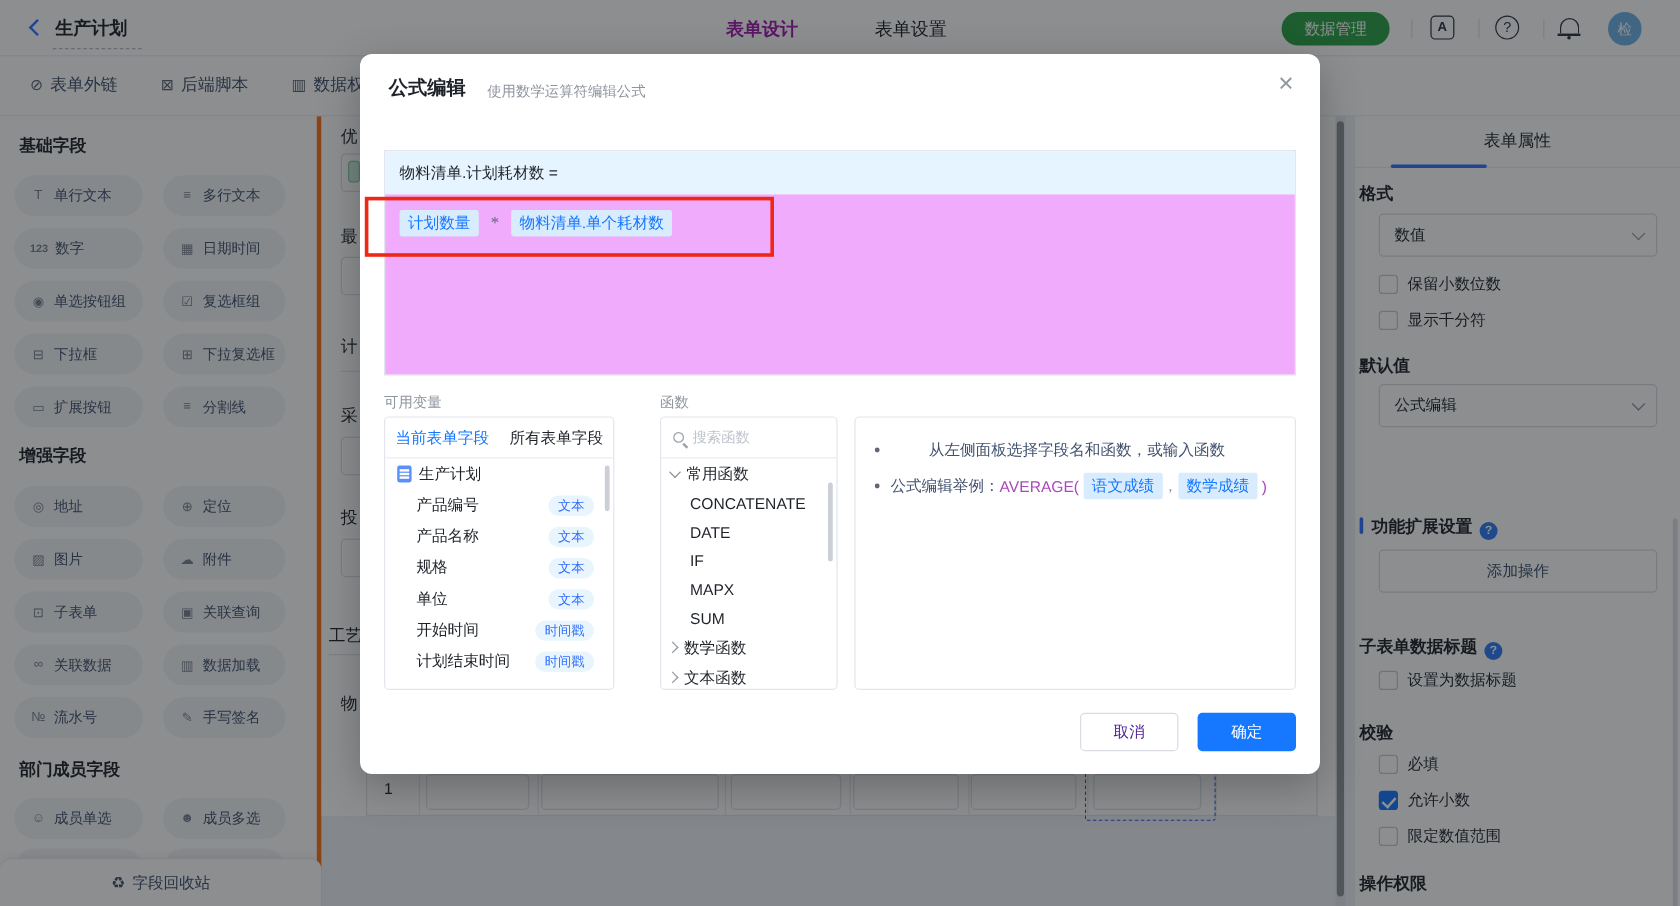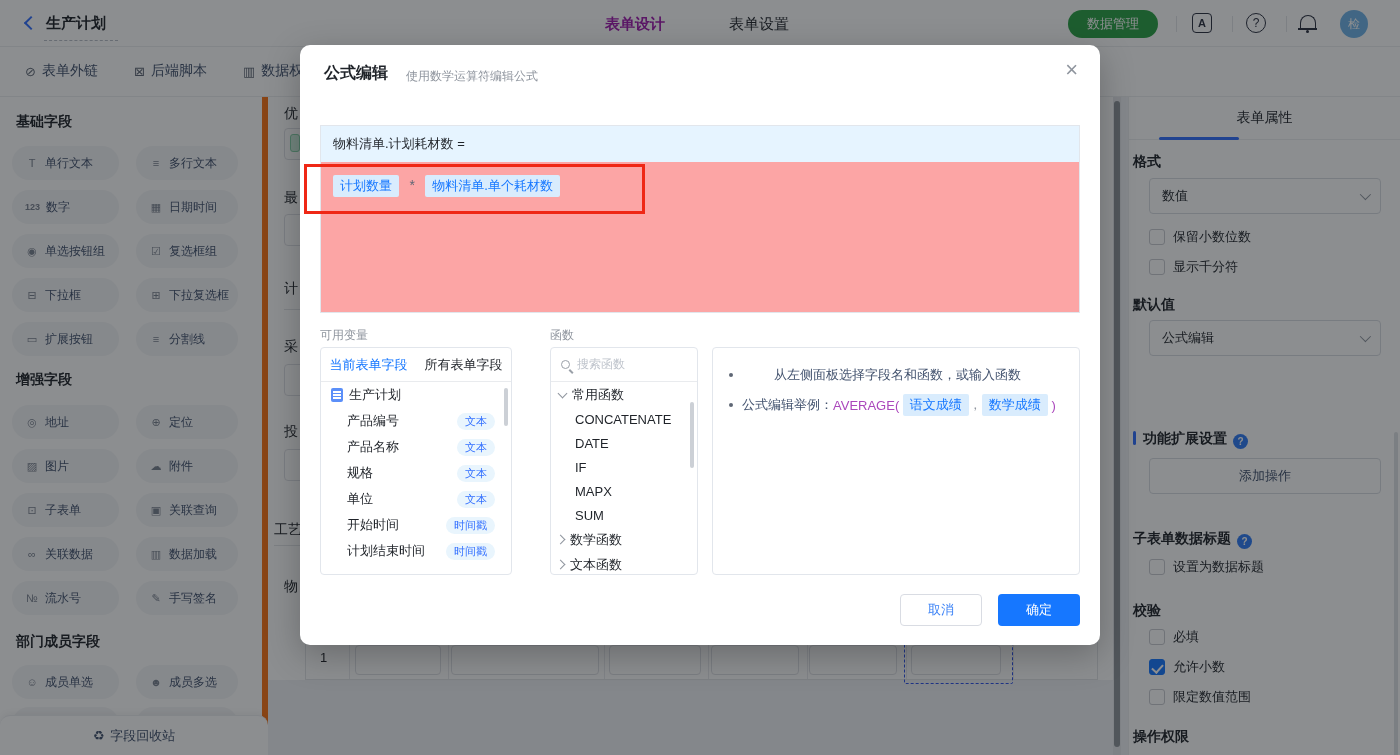--- a/index.html
+++ b/index.html
@@ -25,21 +25,21 @@
   
   .subbar { position:absolute; left:0; top:47px; width:1400px; height:50px; background:#fff; border-bottom:1px solid #ebedf0; }
   .subbar-item { position:absolute; top:15px; font-size:14px; color:#42526e; display:flex; gap:6px; align-items:center; }
   .subbar-item .glyph { font-size:13px; color:#5f6775; }
   .btn-preview { position:absolute; left:1176px; top:59px; width:68px; height:31px; border-radius:16px; border:1px solid #3370ff; color:#3370ff; background:#fff; font-size:13px; display:flex; align-items:center; justify-content:center; }
   .btn-save { position:absolute; left:1262px; top:59px; width:68px; height:31px; border-radius:16px; background:#3370ff; color:#fff; font-size:13px; display:flex; align-items:center; justify-content:center; }
   .btn-share { position:absolute; left:1340px; top:59px; width:31px; height:31px; border-radius:50%; background:#e9f1ff; color:#3370ff; display:flex; align-items:center; justify-content:center; }
   .btn-share span { font-size:13px; transform:rotate(-40deg); }
 
   
-  .sidebar { position:absolute; left:0; top:97px; width:268px; height:658px; background:#fff; border-right:6px solid #f97316; }
+  .sidebar { position:absolute; left:0; top:97px; width:268px; height:658px; background:#fff; border-right:4px solid #f97316; }
   .side-head { position:absolute; left:16px; font-size:14px; font-weight:bold; }
   .fpill { position:absolute; height:34px; border-radius:17px; background:#f4f5f7; display:flex; align-items:center; gap:6px; padding-left:13px; overflow:hidden; }
   .fpill .glyph { font-size:11px; color:#7a8290; min-width:14px; text-align:center; }
   .fpill .lbl { font-size:12px; color:#42526e; white-space:nowrap; }
   .c1 { left:12px; width:107px; }
   .c2 { left:136px; width:102px; }
   .recycle-bar { position:absolute; left:0; top:618px; width:268px; height:40px; background:#fff; border-top:1px solid #ebedf0; border-radius:10px 10px 0 0; box-shadow:0 -2px 6px rgba(0,0,0,.05); display:flex; align-items:center; justify-content:center; gap:6px; font-size:13px; color:#42526e; }
 
   
   .canvas { position:absolute; left:268px; top:97px; width:860px; height:658px; background:#f0f2f5; }
@@ -75,21 +75,21 @@
   .rp-scroll { position:absolute; right:2px; top:335px; width:4px; height:330px; border-radius:2px; background:#dfe2e6; }
 
   
   .overlay { position:absolute; inset:0; background:rgba(15,18,22,.48); z-index:40; }
   .modal { position:absolute; left:300px; top:45px; width:800px; height:600px; background:#fff; border-radius:10px; box-shadow:0 10px 34px rgba(0,0,0,.25); z-index:50; }
   .m-title { position:absolute; left:24px; top:18px; font-size:16px; font-weight:bold; }
   .m-sub { position:absolute; left:106px; top:23px; font-size:12px; color:#8f959e; }
   .m-close { position:absolute; right:22px; top:14px; font-size:22px; color:#8f959e; line-height:1; }
   .f-wrap { position:absolute; left:20px; top:80px; width:760px; border:1px solid #e2e6ec; }
   .f-head { height:36px; background:#e6f4ff; display:flex; align-items:center; padding-left:12px; font-size:13px; }
-  .f-body { height:150px; background:#fca5a5; padding:13px 12px; }
+  .f-body { height:150px; background:#f0abfc; padding:13px 12px;font-family:Liberation Serif, serif; }
   .chip { display:inline-block; background:#d9ecfd; color:#1677ff; font-size:13px; padding:2px 7px; border-radius:2px; }
   .op { display:inline-block; color:#5f6775; font-size:14px; margin:0 6px; }
   .col-label { position:absolute; top:282px; font-size:12px; color:#8f959e; }
   .panel { position:absolute; top:302px; height:228px; border:1px solid #e2e6ec; border-radius:4px; background:#fff; overflow:hidden; }
   .vp-tabs { height:34px; border-bottom:1px solid #e9ebee; display:flex; }
   .vp-tab { flex:1; display:flex; align-items:center; justify-content:center; font-size:13px; }
   .vp-tab.active { color:#1677ff; }
   .tree-row { height:26px; display:flex; align-items:center; font-size:13px; position:relative; }
   .doc-ico { width:12px; height:14px; background:#5b8ff9; border-radius:2px; margin:0 6px 0 10px; position:relative; }
   .doc-ico::after { content:""; position:absolute; left:2px; top:3px; width:8px; height:1.5px; background:#fff; box-shadow:0 3px 0 #fff, 0 6px 0 #fff; }
@@ -101,21 +101,21 @@
   .mag::after { content:""; position:absolute; left:8px; top:8px; width:5px; height:1.5px; background:#9aa0a8; transform:rotate(45deg); transform-origin:0 0; }
   .ph { font-size:12px; color:#bfc4cc; }
   .fn-group { height:25px; display:flex; align-items:center; gap:6px; padding-left:8px; font-size:13px; }
   .chev-d { width:7px; height:7px; border-right:1.5px solid #8f959e; border-bottom:1.5px solid #8f959e; transform:rotate(45deg); margin-top:-3px; }
   .chev-r { width:7px; height:7px; border-right:1.5px solid #8f959e; border-bottom:1.5px solid #8f959e; transform:rotate(-45deg); margin-left:-2px; }
   .fn-item { height:24px; display:flex; align-items:center; padding-left:24px; font-size:13px; }
   .help-line { position:absolute; left:16px; font-size:13px; color:#42526e; display:flex; align-items:center; flex-wrap:nowrap; }
   .bullet { display:inline-block; width:4px; height:4px; border-radius:50%; background:#5f6775; margin-right:9px; }
   .fn-purple { color:#ab47bc; }
   .m-btn { position:absolute; top:549px; width:82px; height:32px; border-radius:4px; font-size:13px; display:flex; align-items:center; justify-content:center; }
-  .m-cancel { left:600px; border:1px solid #d9dce3; background:#fff; color:#3b82f6; }
+  .m-cancel { left:600px; border:1px solid #d9dce3; background:#fff; color:#4c1d95; }
   .m-ok { left:698px; background:#1677ff; color:#fff; }
 
   .annotation { position:absolute; left:304px; top:164px; width:341px; height:50px; border:3px solid #ef2715; z-index:60; }
 </style>
 </head>
 <body>
 
 <div class="app">
 
   <header class="topbar">

